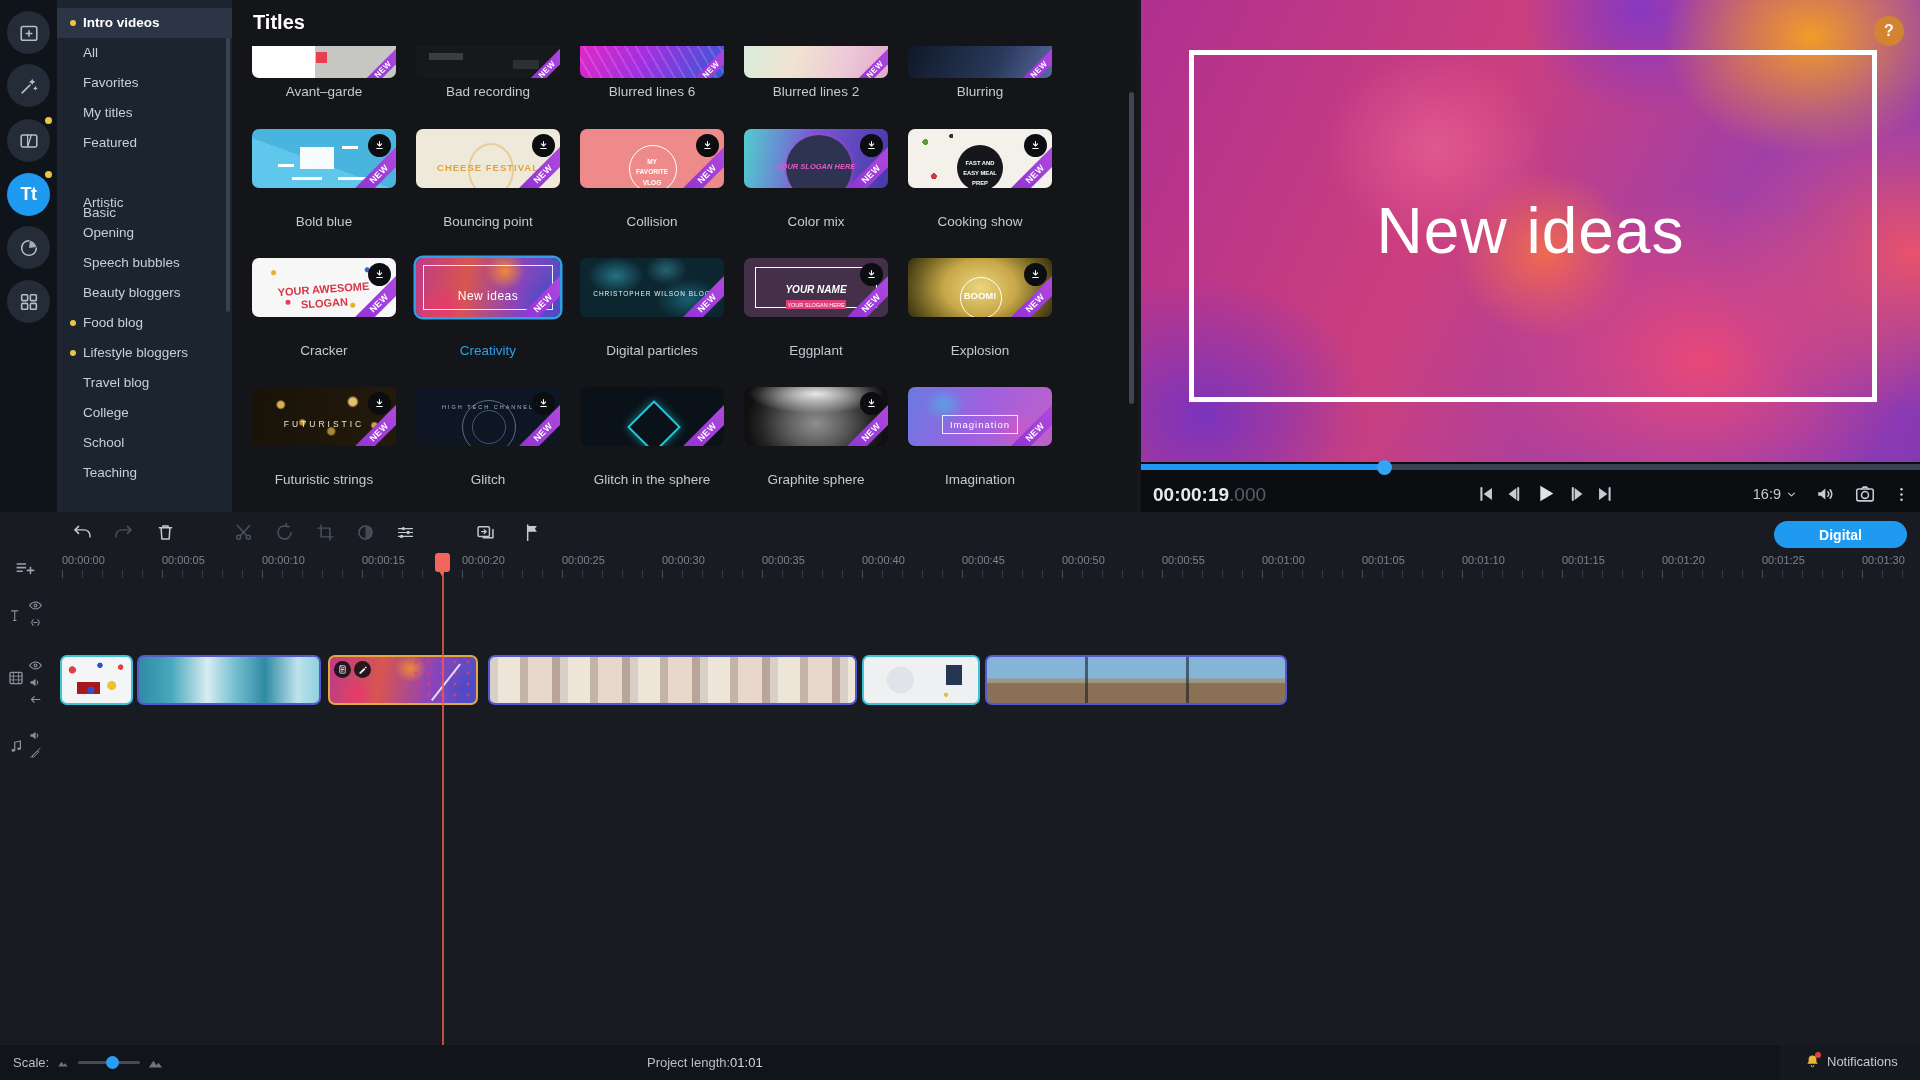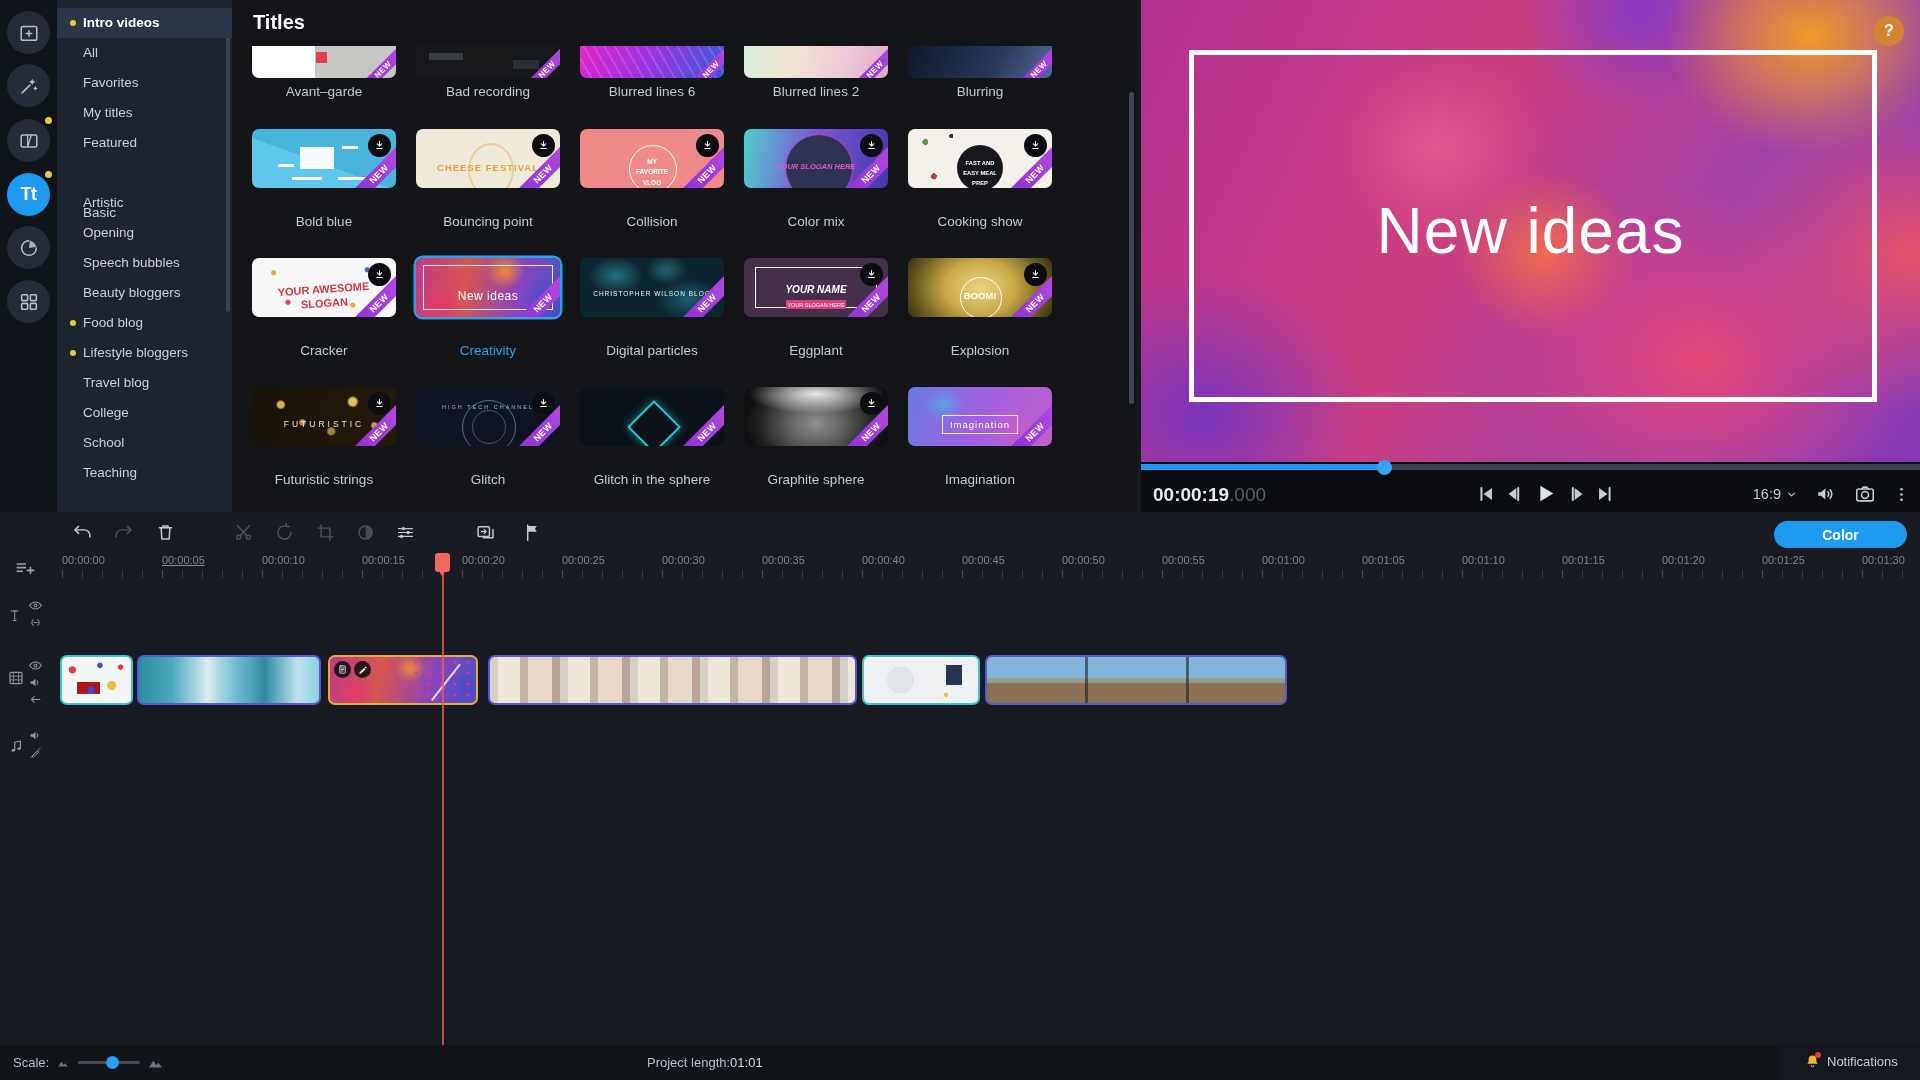--- a/index.html
+++ b/index.html
@@ -628,26 +628,26 @@
             <path d="M7.5 11h5m-2-2.2L13 11l-2.5 2.2" stroke-width="1.4"></path>
           </svg>
         </span>
         <span class="tb-icon icon" style="left: 522px; top: 10px;">
           <svg viewBox="0 0 24 24" fill="none" stroke="currentColor" stroke-width="1.7" stroke-linecap="round" stroke-linejoin="round">
             <path d="M6.5 21V3.5"></path>
             <path d="M6.5 4.5h10.5l-2.2 3.2L17 11H6.5z" fill="currentColor" stroke="none"></path>
           </svg>
         </span>
       </div>
-    <button class="export-btn">Color</button>
+    <button class="export-btn">Digital</button>
 
     <div class="ruler" id="ruler">
       <div class="rticks"></div>
     <span class="rlabel" style="left: 62px;">00:00:00</span>
-        <span class="rlabel" style="left: 162px; text-decoration: underline;">00:00:05</span>
+        <span class="rlabel" style="left: 162px;">00:00:05</span>
         <span class="rlabel" style="left: 262px;">00:00:10</span>
         <span class="rlabel" style="left: 362px;">00:00:15</span>
         <span class="rlabel" style="left: 462px;">00:00:20</span>
         <span class="rlabel" style="left: 562px;">00:00:25</span>
         <span class="rlabel" style="left: 662px;">00:00:30</span>
         <span class="rlabel" style="left: 762px;">00:00:35</span>
         <span class="rlabel" style="left: 862px;">00:00:40</span>
         <span class="rlabel" style="left: 962px;">00:00:45</span>
         <span class="rlabel" style="left: 1062px;">00:00:50</span>
         <span class="rlabel" style="left: 1162px;">00:00:55</span>

